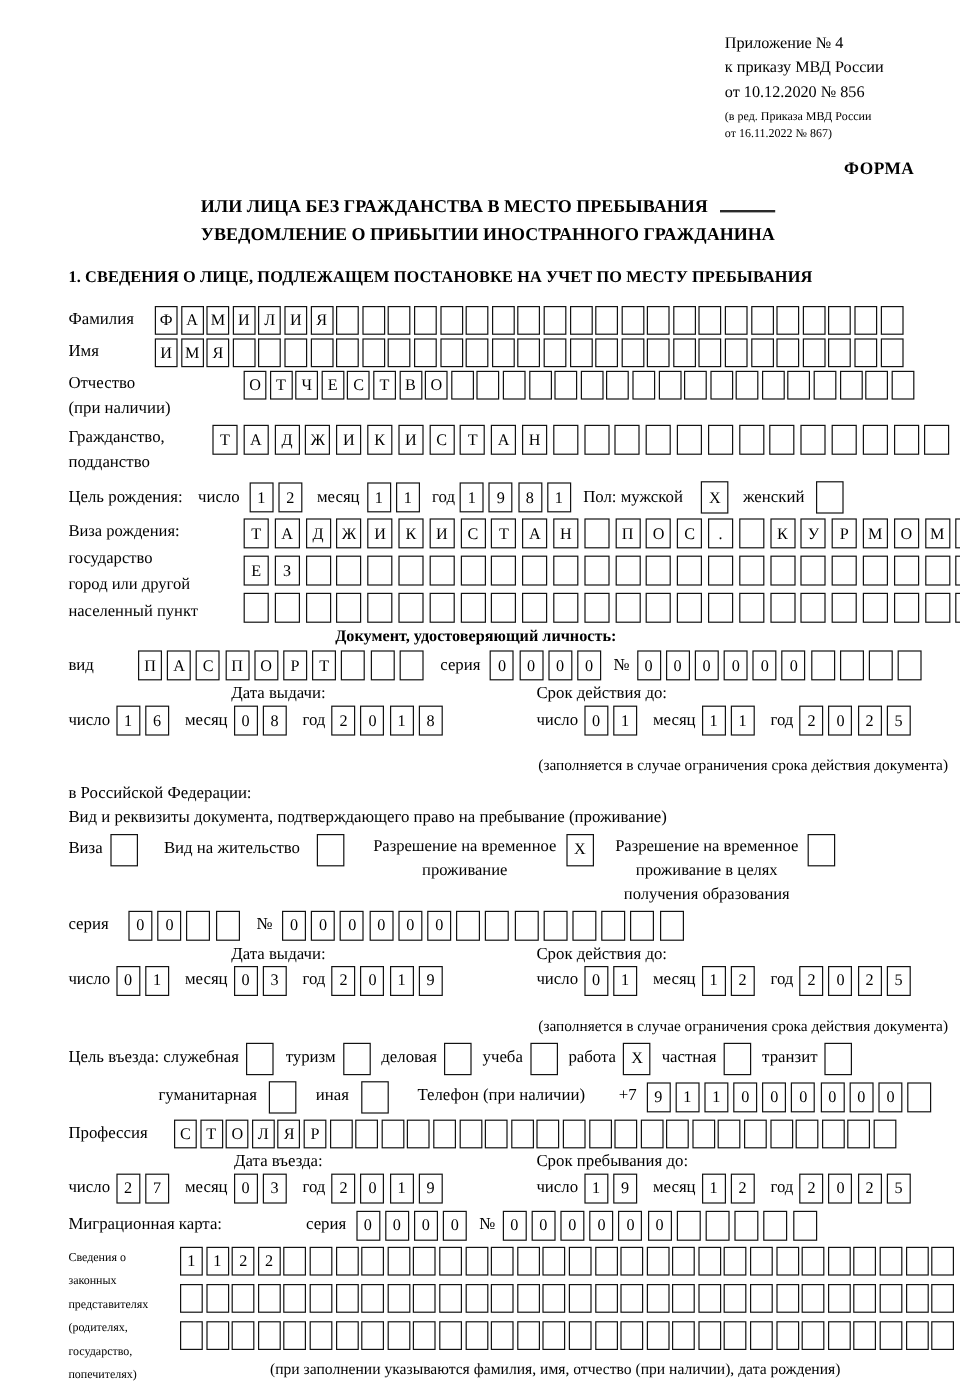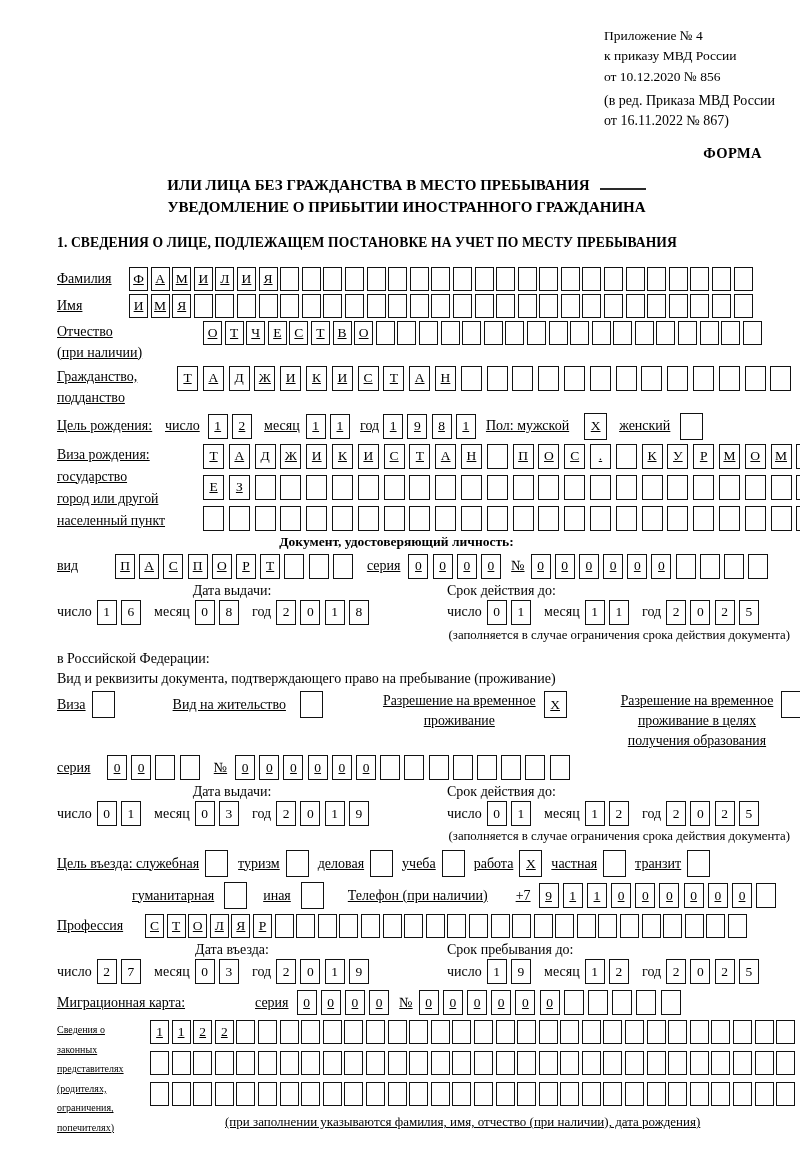--- a/index.html
+++ b/index.html
@@ -4,31 +4,31 @@
 <style>
   * { box-sizing: border-box; }
   html, body { margin:0; padding:0; background:#ffffff; }
   body {
     width:800px; height:1163px; overflow:hidden;
     font-family:"Liberation Serif", serif; color:#000;
   }
   .page { padding:26px 4px 0 57px; }
 
   .hdr-block { margin-left:auto; width:192px; font-size:13.5px; line-height:1.5; }
-  .hdr-sub { font-size:14px; line-height:1.42; margin-top:4px; }
+  .hdr-sub { font-size:10px; line-height:1.42; margin-top:4px; }
   .forma { text-align:right; padding-right:34px; font-weight:bold; font-size:14.5px; margin-top:14px; letter-spacing:.4px; }
 
   .title { text-align:center; font-weight:bold; font-size:15px; line-height:1.5; margin-top:12px; margin-right:40px; }
   .blank-underline { display:inline-block; width:46px; height:13px; border-bottom:2px solid #2a2a2a; margin-left:10px; }
 
   .section-heading { font-weight:bold; font-size:13.6px; margin-top:16px; letter-spacing:.1px; }
 
-  .row { display:flex; align-items:center; margin-top:3px;text-decoration:underline; }
+  .row { display:flex; align-items:center; margin-top:3px; }
   .row-top { align-items:flex-start; }
-  .mt2{margin-top:2px;gap:36px;} .mt4{margin-top:4px;} .mt5{margin-top:5px;} .mt6{margin-top:6px;} .mt16{margin-top:16px;}
+  .mt2{margin-top:2px;} .mt4{margin-top:4px;} .mt5{margin-top:5px;} .mt6{margin-top:6px;} .mt16{margin-top:16px;}
 
   .lbl { font-size:14px; flex:0 0 auto; }
   .lbl-col { flex:0 0 auto; font-size:14px; line-height:1.5; }
 
   .cells { display:flex; flex:0 0 auto; }
   .cell {
     flex:0 0 auto; width:19px; height:24px; border:1.6px solid #121212;
     margin-right:2.6px; display:flex; align-items:center; justify-content:center;
     font-size:13.5px; background:#fff;
   }
@@ -42,21 +42,21 @@
   .split .left { width:350px; text-align:center; font-size:14px; }
   .split .right { width:310px; text-align:left; font-size:14px; margin-left:40px; }
 
   .dates-row { display:flex; align-items:center; margin-top:1px; }
   .dg { display:flex; align-items:center; flex:0 0 auto; }
   .dg-left { width:350px; }
   .dg-right { margin-left:40px; }
   .dg .lbl { margin-right:5px; }
   .dg .cells { margin-right:9px; }
 
-  .note-right { text-align:right; padding-right:6px; font-size:12.8px; margin-top:3px; }
+  .note-right { text-align:right; padding-right:6px; font-size:12.8px; margin-top:18px; }
 
   .intro { font-size:14px; line-height:1.45; margin-top:6px; }
 
   .pair { display:flex; align-items:center; flex:0 0 auto; }
   .pair .lbl { margin-right:6px; }
 
   .opt-block { display:flex; align-items:flex-start; flex:0 0 auto; }
   .opt-lines { text-align:center; font-size:13.8px; line-height:1.45; margin-right:8px; }
 
   .bp-labels { width:146px; font-size:13.8px; line-height:22px; flex:0 0 auto; }
@@ -726,21 +726,21 @@
         <span class="cell"></span>
       </span>
   </div>
 
   <div class="row row-top mt5">
     <span class="reps-labels">
       <div>Сведения о</div>
       <div>законных</div>
       <div>представителях</div>
       <div>(родителях,</div>
-      <div>ограничения,</div>
+      <div>государство,</div>
       <div>попечителях)</div>
     </span>
     <span>
       <div class="cells">
           <span class="cell">1</span>
           <span class="cell">1</span>
           <span class="cell">2</span>
           <span class="cell">2</span>
           <span class="cell"></span>
           <span class="cell"></span>

